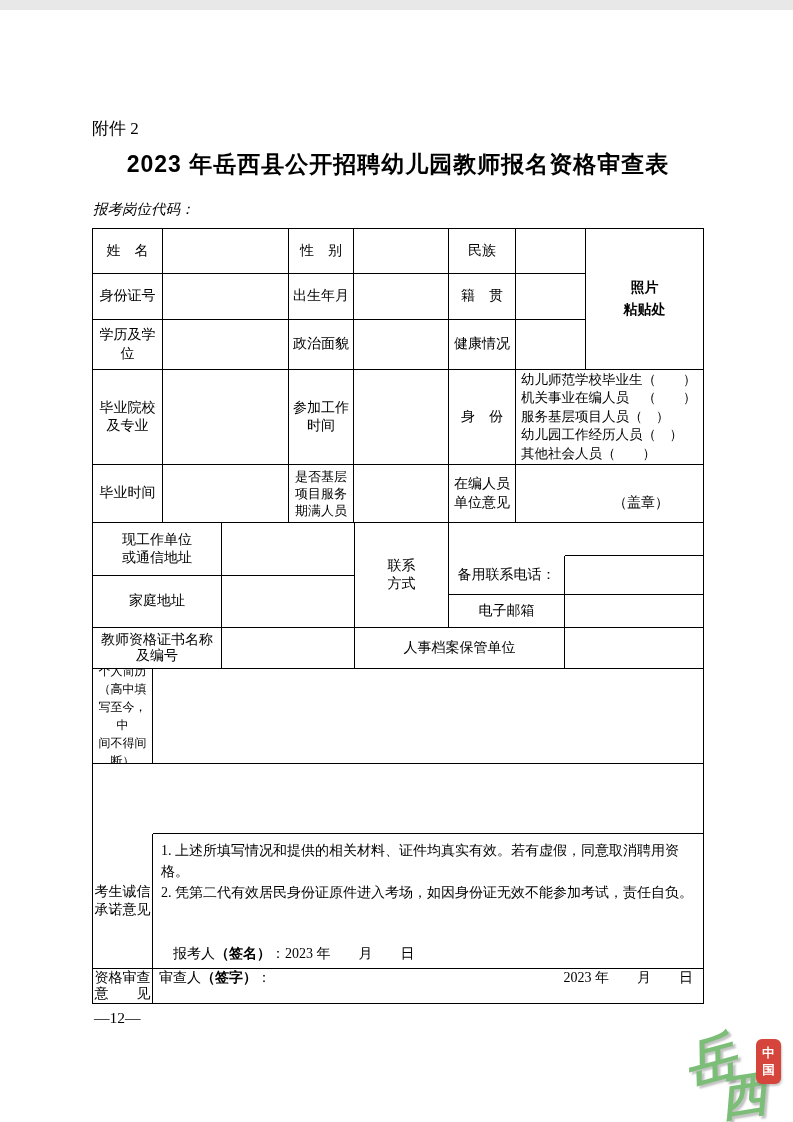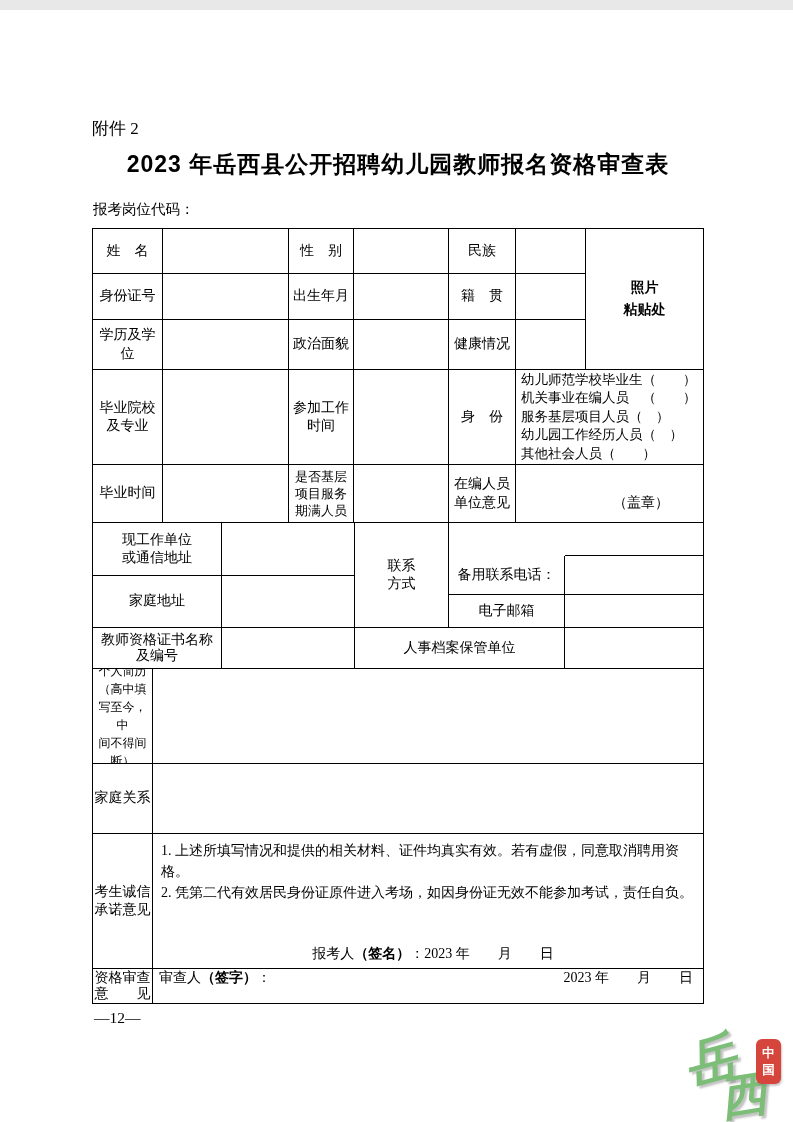--- a/index.html
+++ b/index.html
@@ -7,21 +7,21 @@
     position:relative; width:793px; height:1122px; margin:10px auto;
     background:#ffffff; overflow:hidden; color:#000;
     font-family:"Liberation Serif","DejaVu Serif",serif;
   }
   .attachment { position:absolute; left:92px; top:107px; font-size:17px; }
   .title {
     position:absolute; left:92px; top:139px; width:612px; text-align:center;
     font-size:23px; font-weight:bold; letter-spacing:1px;
     font-family:"Liberation Sans","DejaVu Sans",sans-serif;
   }
-  .code-line { position:absolute; left:93px; top:190px; font-size:14.5px; }
+  .code-line { position:absolute; left:93px; top:190px; font-size:14.5px;font-style:italic; }
   .form-table {
     position:absolute; left:92px; top:218px; width:612px; height:776px;
     border-top:1px solid #000; border-left:1px solid #000; box-sizing:border-box;
   }
   .cell {
     position:absolute; box-sizing:border-box;
     border-right:1px solid #000; border-bottom:1px solid #000;
     display:flex; align-items:center; justify-content:center;
     text-align:center; white-space:pre-line;
     font-size:14px; line-height:1.32; overflow:hidden;
@@ -33,21 +33,21 @@
     text-align:left; padding-left:5px; font-size:13.5px;
   }
   .opts div { line-height:18.5px; }
   .seal-cell { justify-content:flex-end; align-items:flex-end; padding:0 34px 10px 0; }
   .resume-lbl { font-size:12px; line-height:18px; }
   .promise-cell {
     flex-direction:column; align-items:stretch; justify-content:flex-start;
     text-align:left; white-space:normal; padding:6px 10px 5px 8px;
   }
   .promise-cell .p-item { line-height:21px; }
-  .sign-row { margin-top:auto; display:flex; justify-content:center; padding-left:12px; }
+  .sign-row { margin-top:auto; display:flex; justify-content:flex-start; padding-left:12px; }
   .review-cell {
     align-items:stretch; justify-content:space-between;
     text-align:left; white-space:normal; padding:1px 10px 2px 6px; line-height:16px;
   }
   .review-cell .r-date { text-align:right; }
   .tight { line-height:1.15; }
   .pagenum { position:absolute; left:94px; top:999px; font-size:15.5px; }
   .logo { position:absolute; left:668px; top:1016px; width:126px; height:106px; }
   .logo .g1, .logo .g2 {
     position:absolute; font-weight:bold; font-style:italic;
@@ -143,21 +143,20 @@
     <div class="cell" style="left:262px;top:399px;width:210px;height:41px">人事档案保管单位</div>
     <div class="cell" style="left:472px;top:399px;width:139px;height:41px"></div>
 
     <div class="cell resume-lbl" style="left:0;top:440px;width:60px;height:95px">个人简历
 （高中填
 写至今，中
 间不得间
 断）</div>
     <div class="cell" style="left:60px;top:440px;width:551px;height:95px"></div>
 
-    <div class="cell" style="left:0;top:535px;width:60px;height:70px">家庭关系</div>
     <div class="cell" style="left:60px;top:535px;width:551px;height:70px"></div>
 
     <div class="cell" style="left:0;top:605px;width:60px;height:135px">考生诚信
 承诺意见</div>
     <div class="cell promise-cell" style="left:60px;top:605px;width:551px;height:135px">
       <div class="p-item">1. 上述所填写情况和提供的相关材料、证件均真实有效。若有虚假，同意取消聘用资格。</div>
       <div class="p-item">2. 凭第二代有效居民身份证原件进入考场，如因身份证无效不能参加考试，责任自负。</div>
       <div class="sign-row">
         <span><span>报考人</span><span class="bold">（签名）</span><span>：</span></span>
         <span>2023 年　　月　　日</span>

